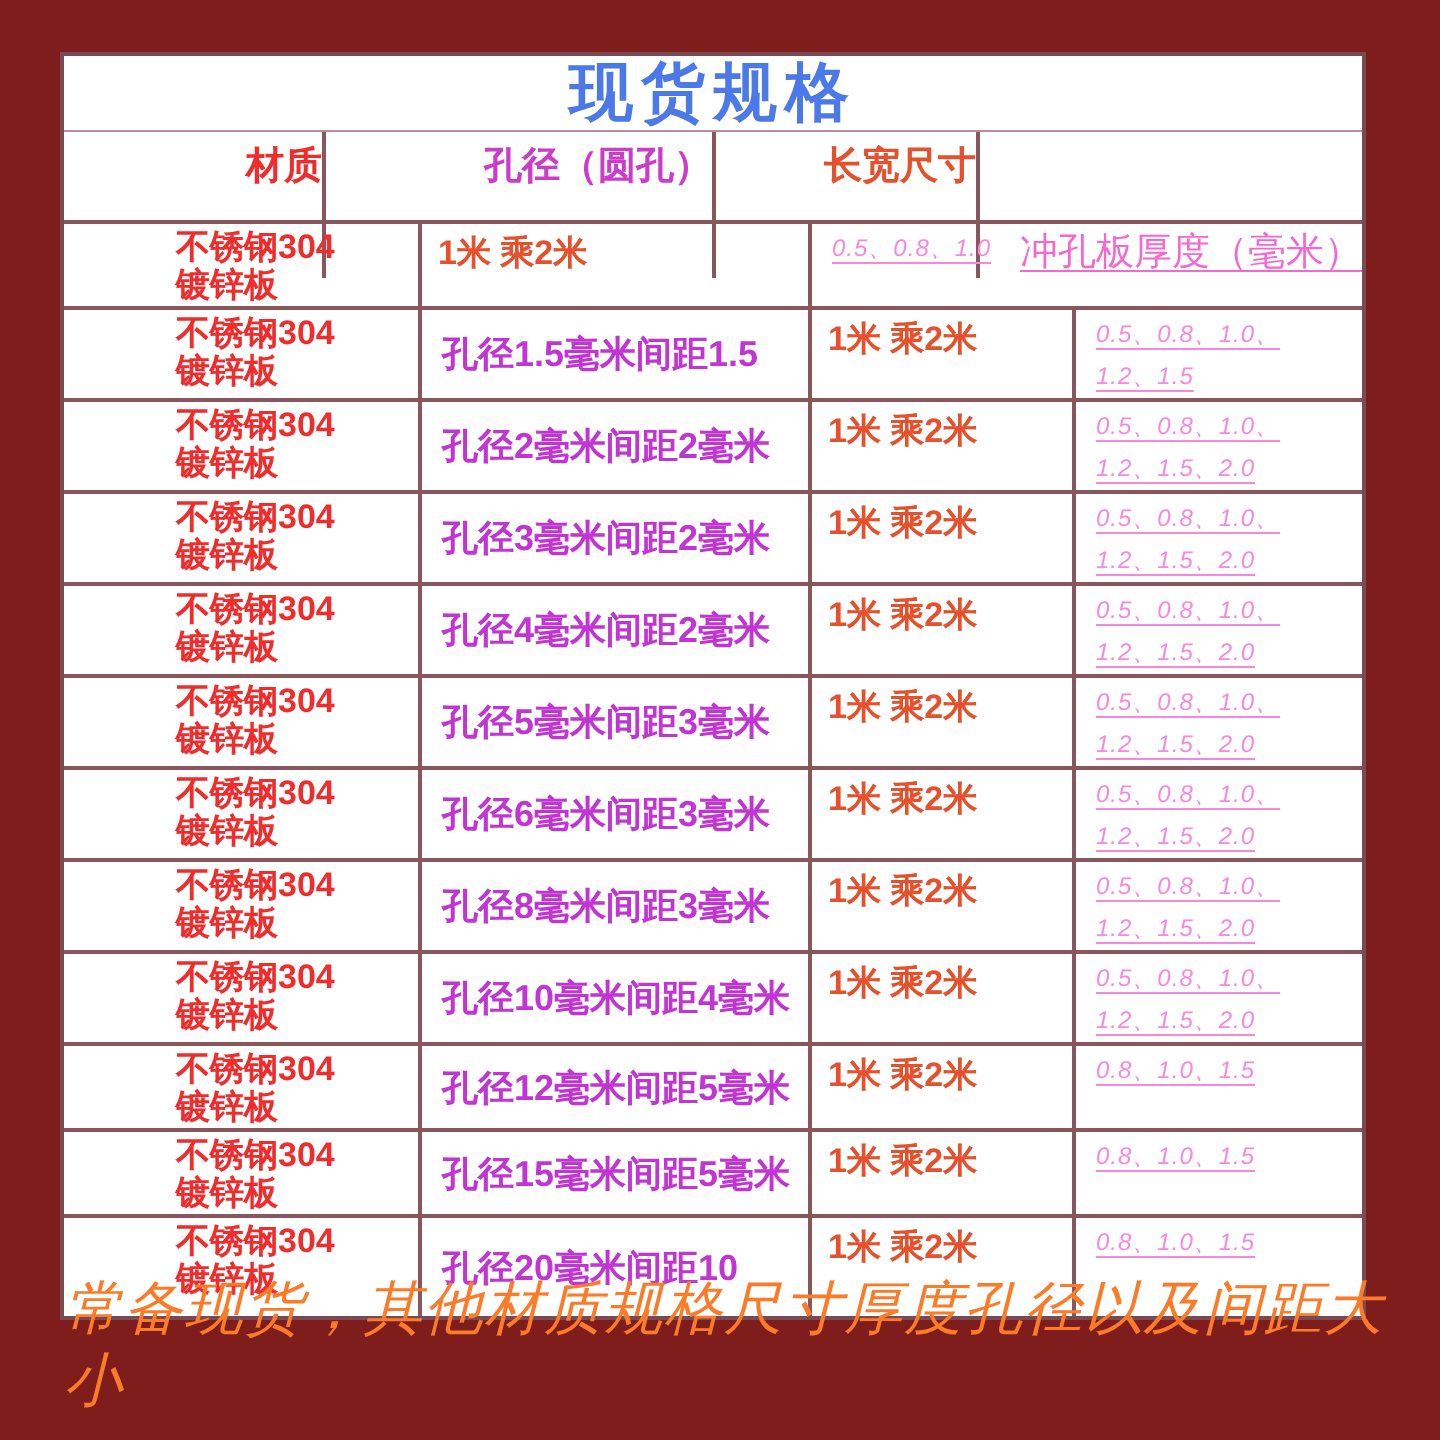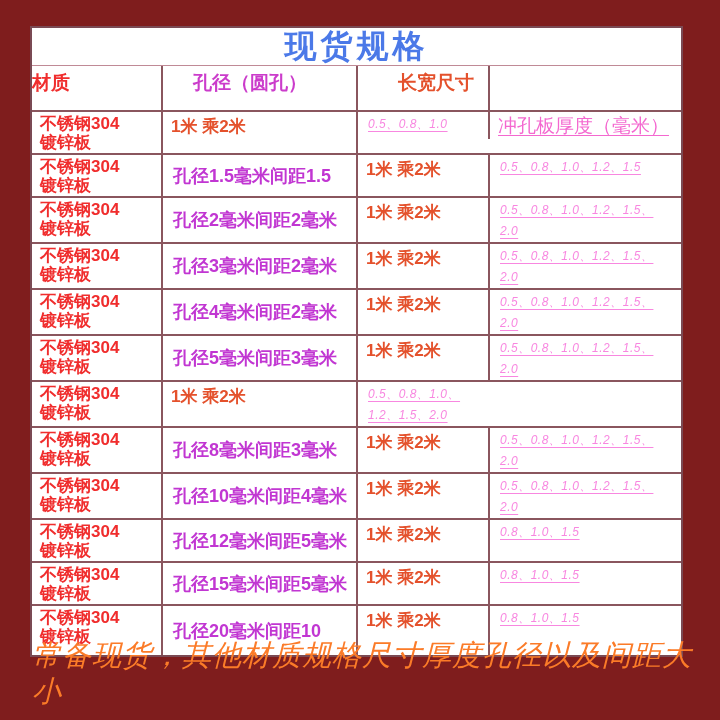--- a/index.html
+++ b/index.html
@@ -44,36 +44,37 @@
   .grid > div:last-child {
     border-right: none;
   }
   .header-row {
     height: 44px;
     border-bottom: 2px solid var(--border_dark, #8a565e);
   }
   .header-row > div {
     font-size: 19px;
     padding-top: 4px;
-    text-align: left;
+    text-align: right;
   }
   .h-material { color: var(--material_red, #f02d2d); font-weight: bold; }
   .h-aperture { color: var(--aperture_header_magenta, #cb3ccb); font-weight: bold; margin-left: 30px; }
   .h-size     { color: var(--size_orange, #e4512c); font-weight: bold; padding-left: 40px; }
   .h-thickness {
     color: var(--thickness_pink_header, #f468d0);
     text-align: left;
     padding-left: 8px;
     text-decoration: underline;
     text-underline-offset: 3px;
     font-weight: normal;
     margin-top: 43px;
   }
   .row {
     min-height: 41px;
+    padding-left: 48px;
   }
   .row + .row {
     border-top: 2px solid var(--border_dark, #8a565e);
   }
   .row.last {
     min-height: 49px;
   }
   .cell-material {
     padding: 2px 0 1px 8px;
     color: var(--material_red, #f02d2d);
@@ -185,20 +186,21 @@
           </div>
           <div class="cell-aperture">孔径5毫米间距3毫米</div>
           <div class="cell-size">1米 乘2米</div>
           <div class="cell-thickness">0.5、0.8、1.0、1.2、1.5、2.0</div>
         </div>
         <div class="grid row">
           <div class="cell-material">
             <div>不锈钢304</div>
             <div>镀锌板</div>
           </div>
+          <div class="cell-aperture">孔径6毫米间距3毫米</div>
           <div class="cell-size">1米 乘2米</div>
           <div class="cell-thickness">0.5、0.8、1.0、1.2、1.5、2.0</div>
         </div>
         <div class="grid row">
           <div class="cell-material">
             <div>不锈钢304</div>
             <div>镀锌板</div>
           </div>
           <div class="cell-aperture">孔径8毫米间距3毫米</div>
           <div class="cell-size">1米 乘2米</div>

